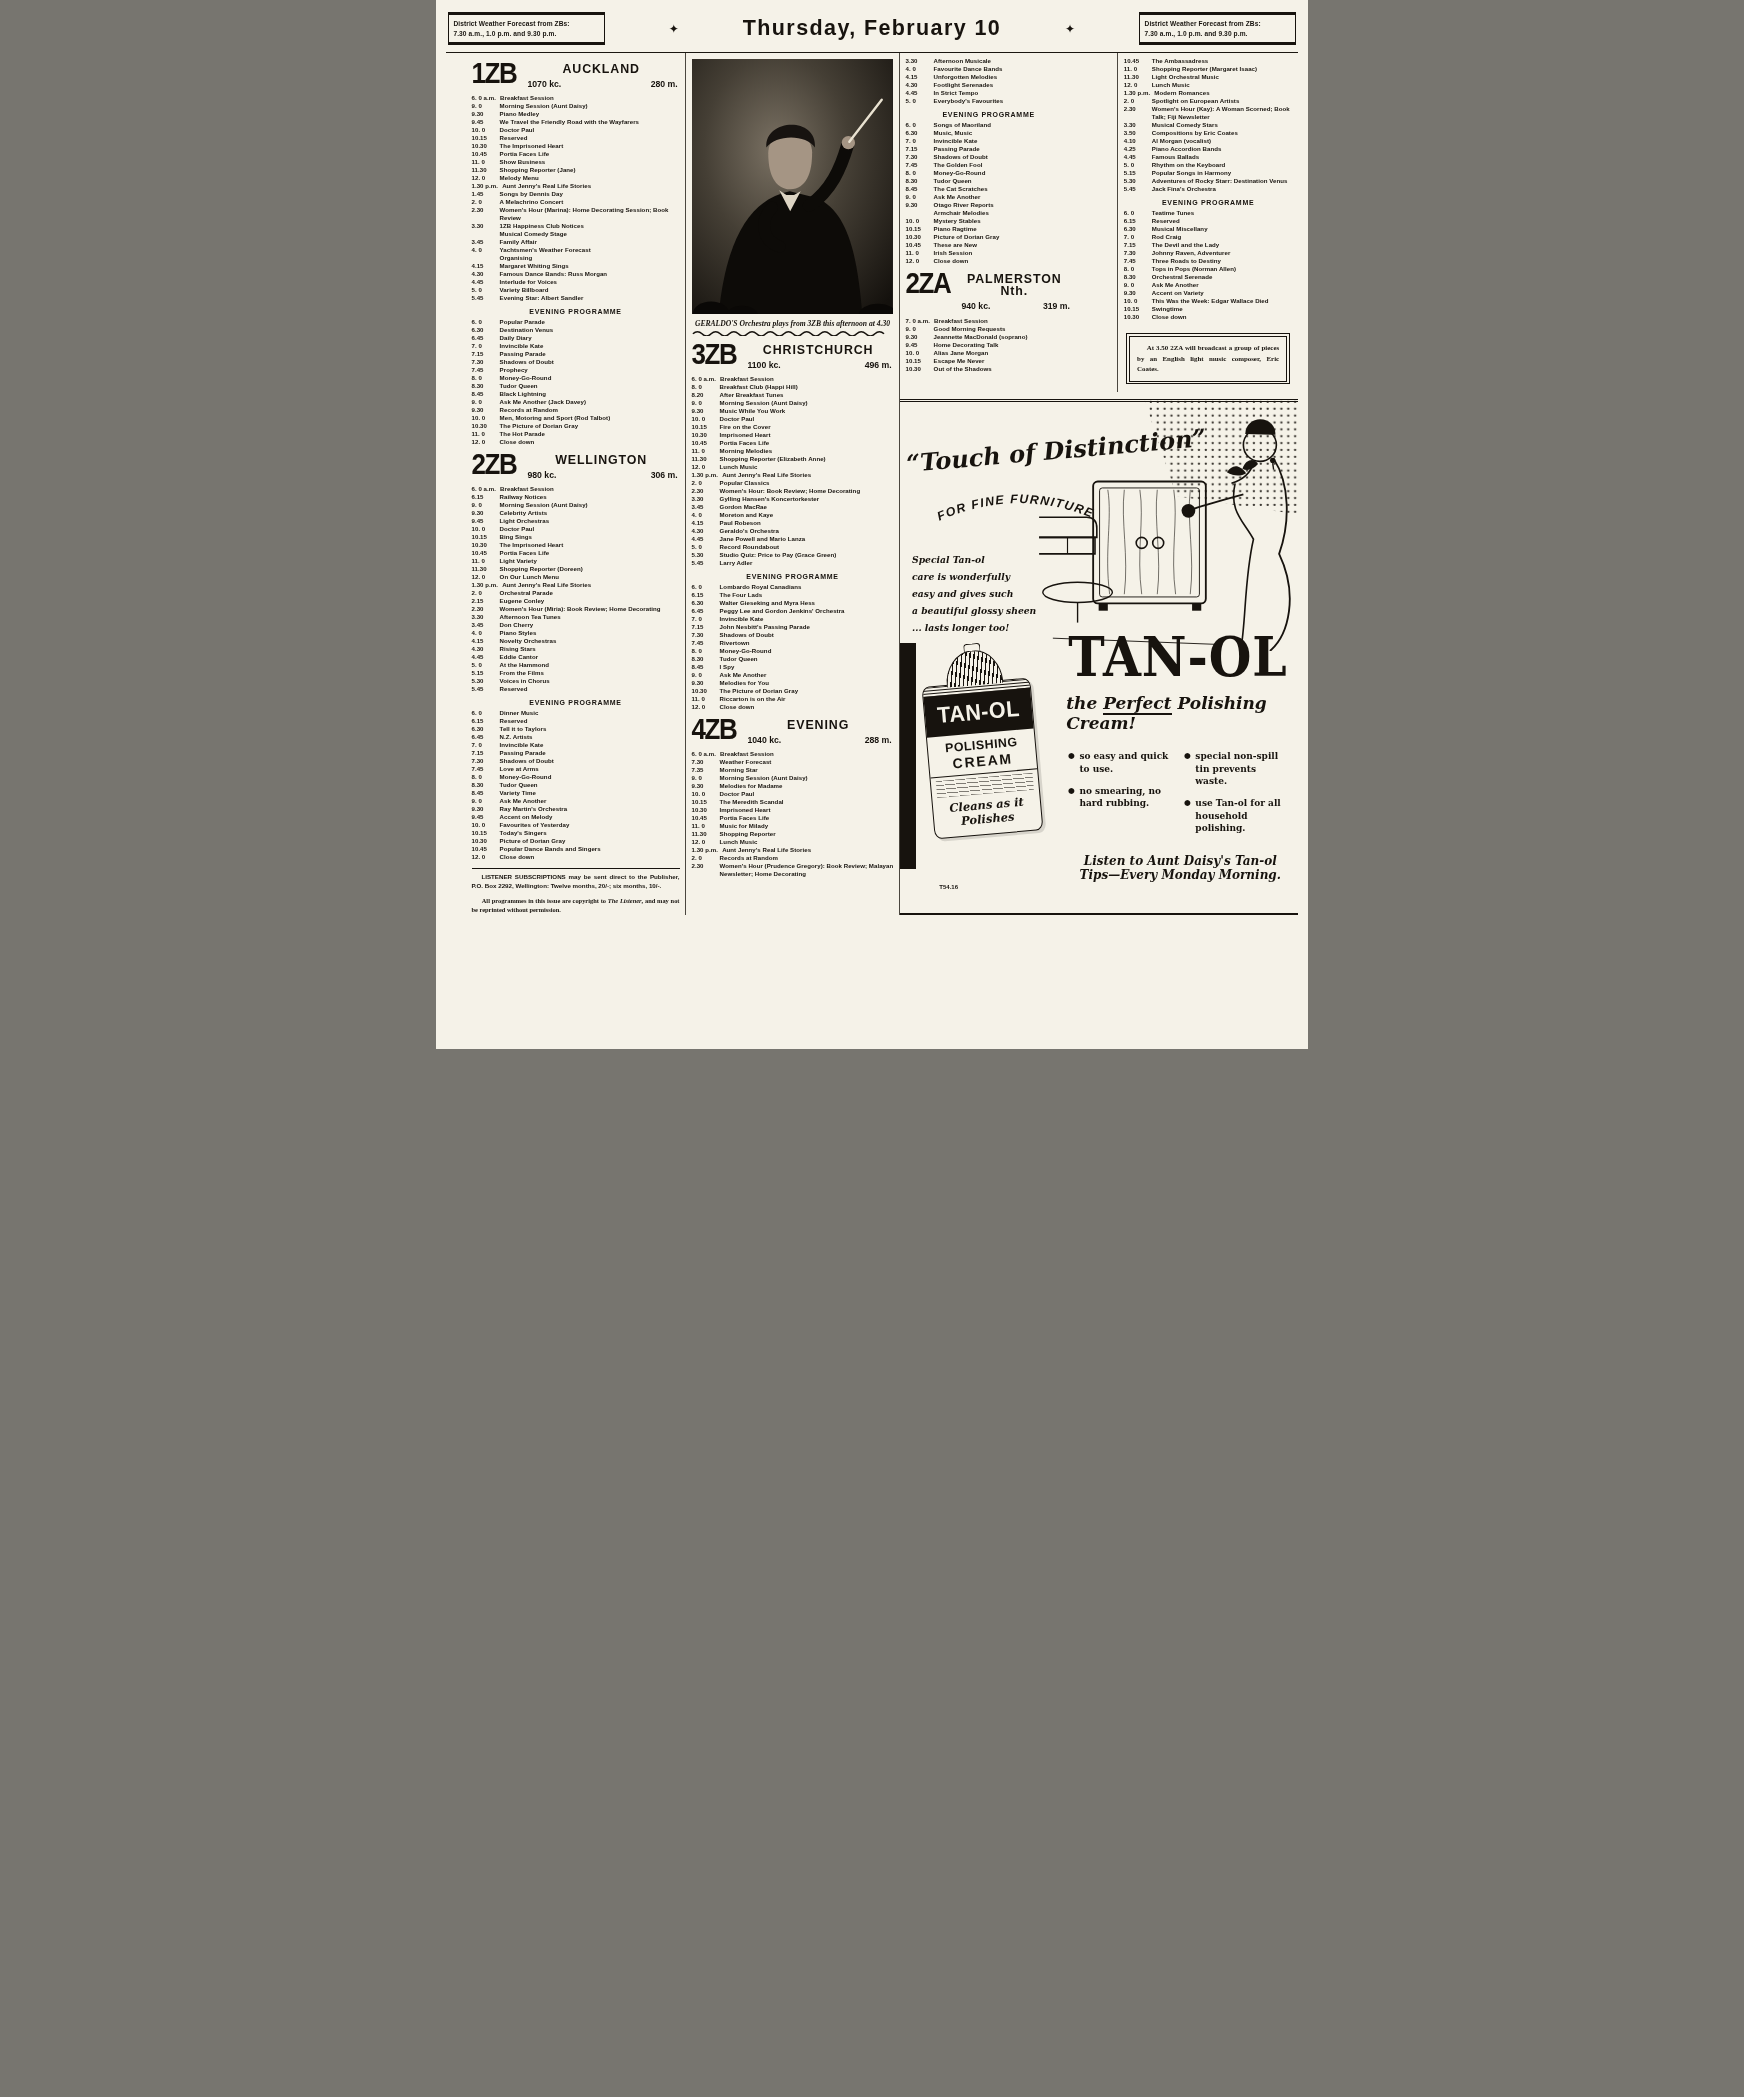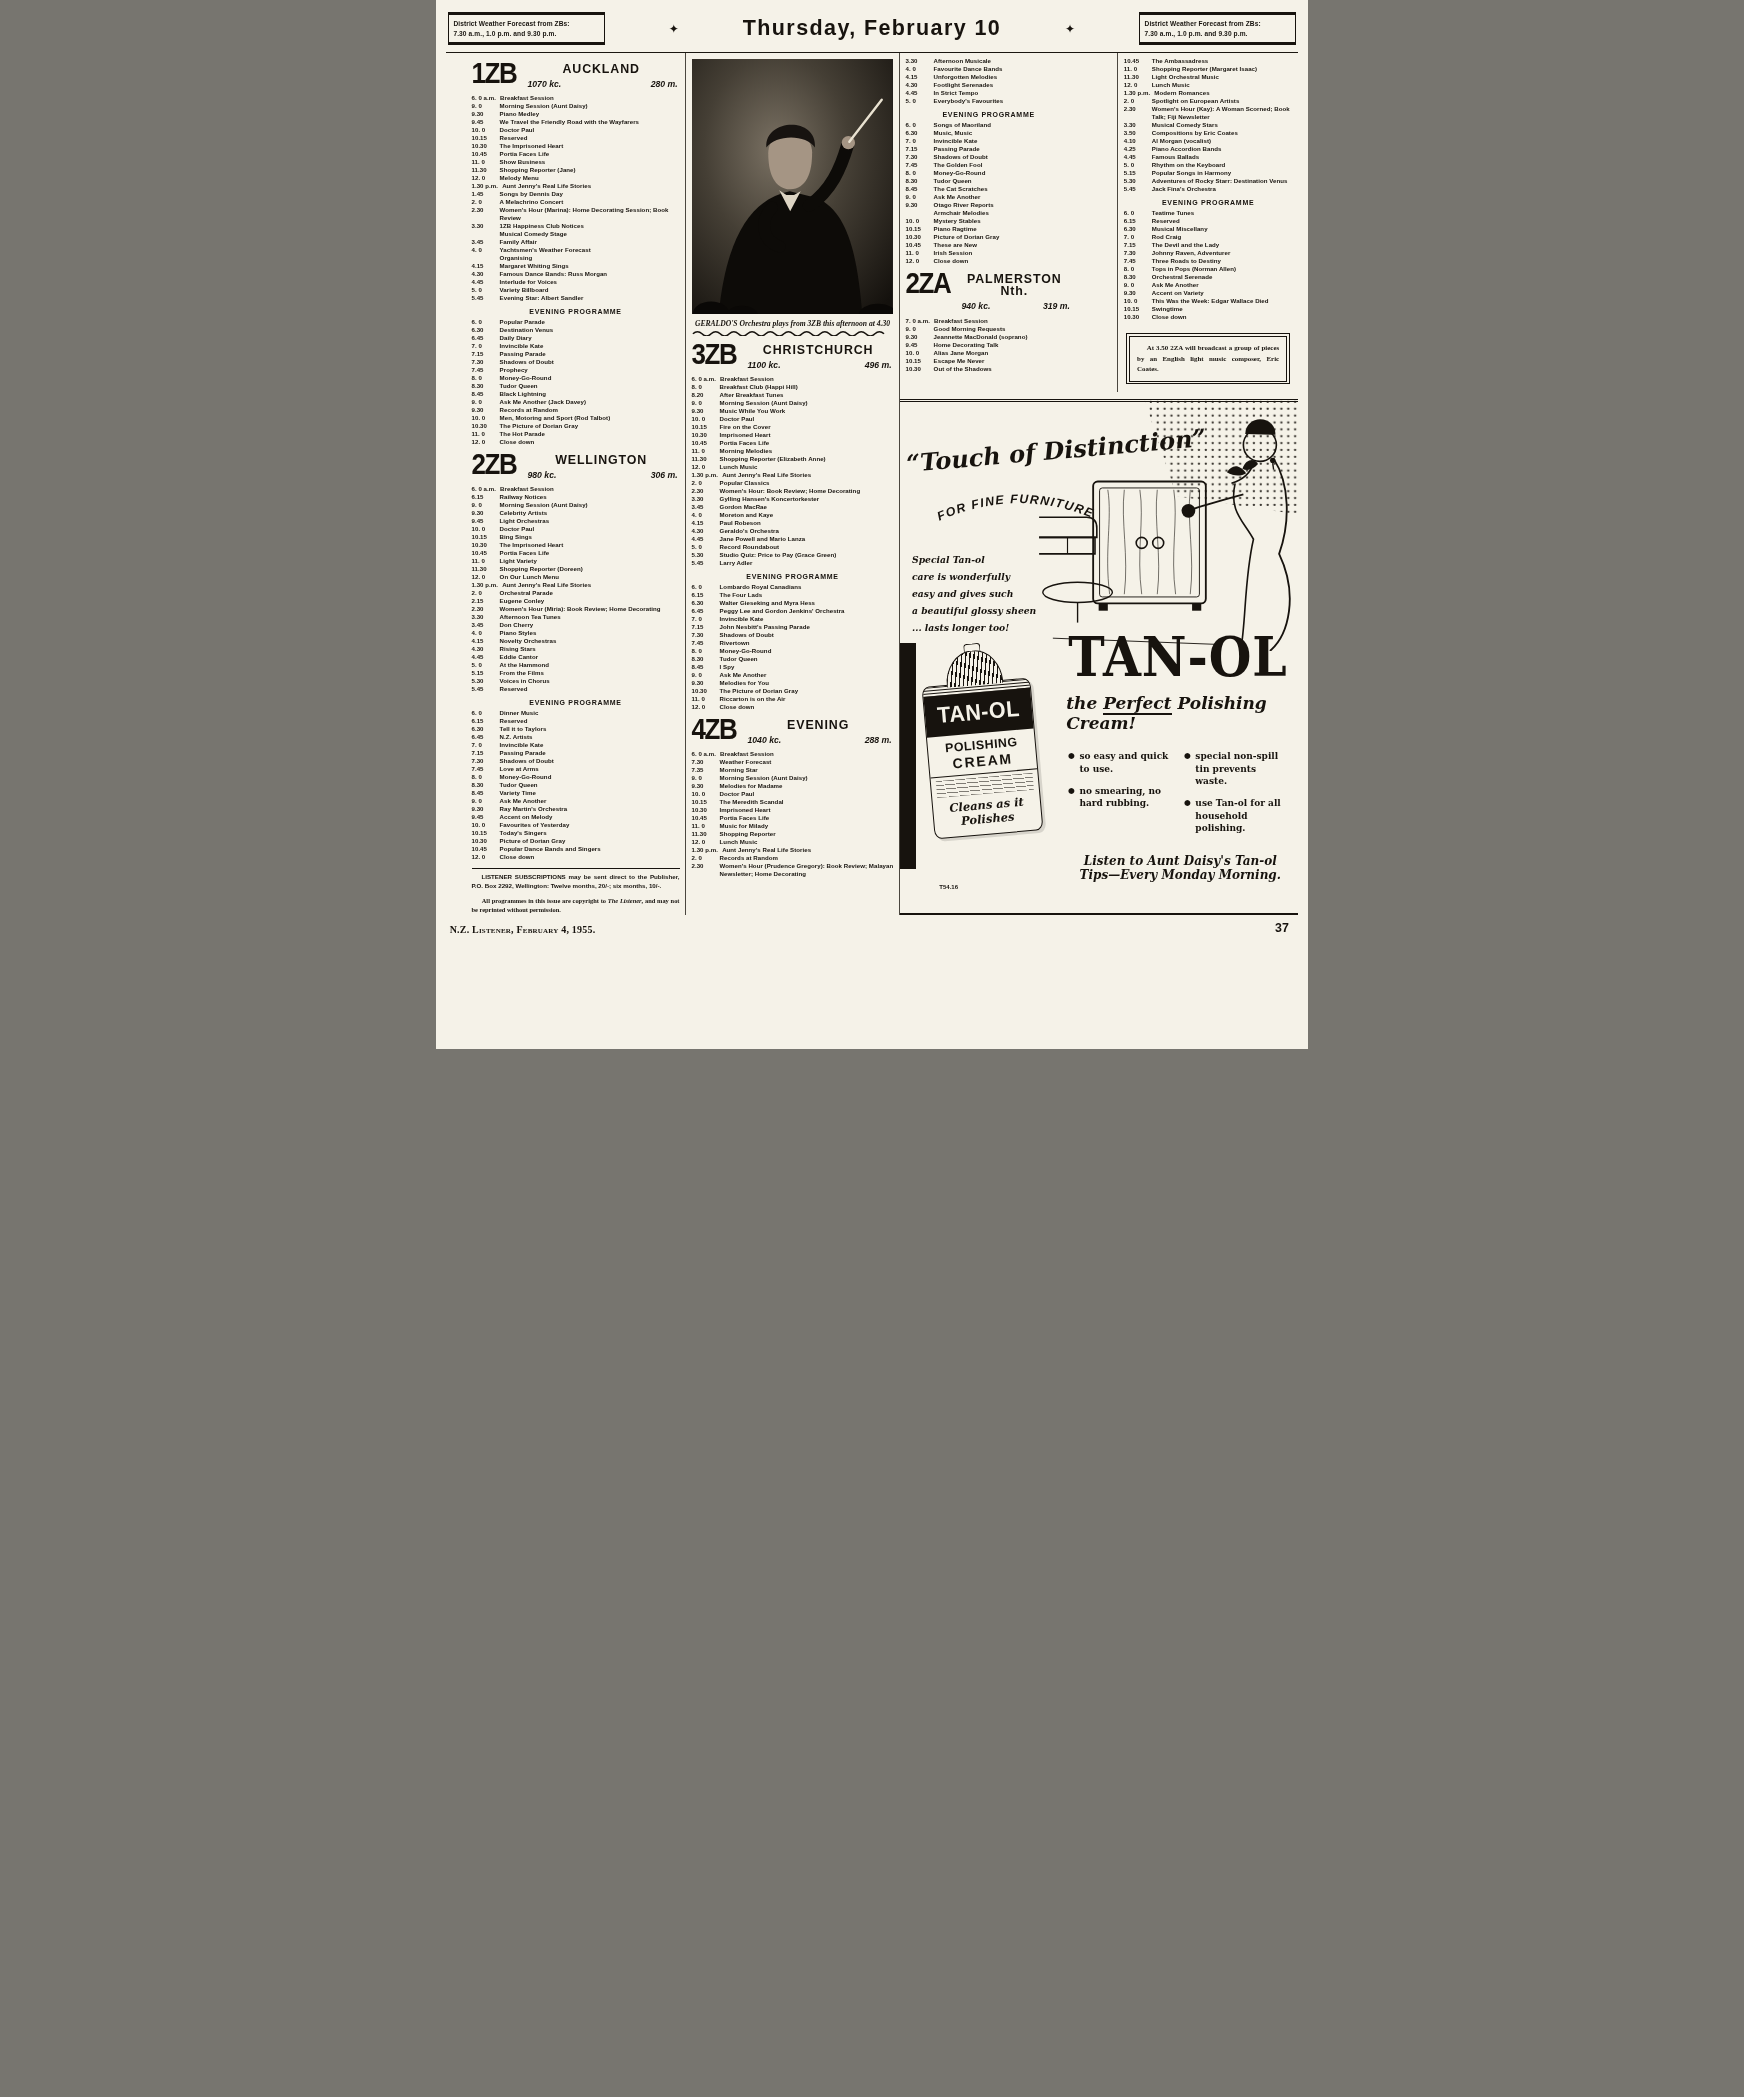--- a/index.html
+++ b/index.html
@@ -23,21 +23,21 @@
   .right{flex:1;border-left:0.5px solid #4a463e;display:flex;flex-direction:column;}
   .right-cols{display:grid;grid-template-columns:1fr 1.02fr;gap:40px;}
   .right-cols .col{padding-top:4.6px;}
   .col4{border-left:0.5px solid #4a463e;}
   
   .station-head{display:flex;gap:6.4px;align-items:flex-start;margin:6.4px 0 5.5px;}
   .sh-id{font-weight:900;font-size:26px;line-height:.85;letter-spacing:-1.4px;
     font-family:"Liberation Sans",sans-serif;transform:scaleY(1.12);}
   .sh-right{flex:1;padding-top:0.9px;}
   .sh-city{font-weight:800;font-size:12.4px;line-height:1;letter-spacing:0.9px;text-align:center;}
-  .sh-meta{display:flex;justify-content:space-between;font-weight:700;font-size:8.7px;margin-top:3.7px;padding:0 1.8px 0 4.6px;font-style:italic;}
+  .sh-meta{display:flex;justify-content:space-between;font-weight:700;font-size:8.7px;margin-top:3.7px;padding:0 1.8px 0 4.6px;}
   .ev-head{text-align:center;font-weight:800;font-size:7px;letter-spacing:0.7px;margin:5.5px 0 3.7px;}
   .prog-row{display:flex;font-weight:700;font-size:6.1px;line-height:8px;letter-spacing:0.05px;}
   .prog-row .t{flex:0 0 auto;min-width:24px;padding-right:4.1px;white-space:nowrap;}
   .prog-row .n{flex:1;}
   
   .rule{border-top:0.9px solid #17130e;margin:6.4px 0 4.6px;}
   .subnote{margin:0 0 4.6px;font-weight:700;font-size:6.2px;line-height:1.45;text-align:justify;text-indent:1.6em;}
   .copynote{margin:0;font-family:"Liberation Serif",serif;font-weight:700;font-size:6.4px;line-height:1.45;text-align:justify;text-indent:1.6em;}
   
   .photo{margin:3.7px 0.9px 0;height:255px;position:relative;background:#211e1a;overflow:hidden;}
@@ -1371,18 +1371,14 @@
                   </div>
                 </div>
             </div>
             <div class="ad-footer">Listen to Aunt Daisy's Tan-ol Tips—Every Monday Morning.</div>
           </div>
         </div>
       </div>
     </section>
   </main>
 
-  <footer class="page-footer">
-    <div class="issue">N.Z. Listener, February 4, 1955.</div>
-    <div class="pageno">37</div>
-  </footer>
 </div>
 
 
 </body></html>

